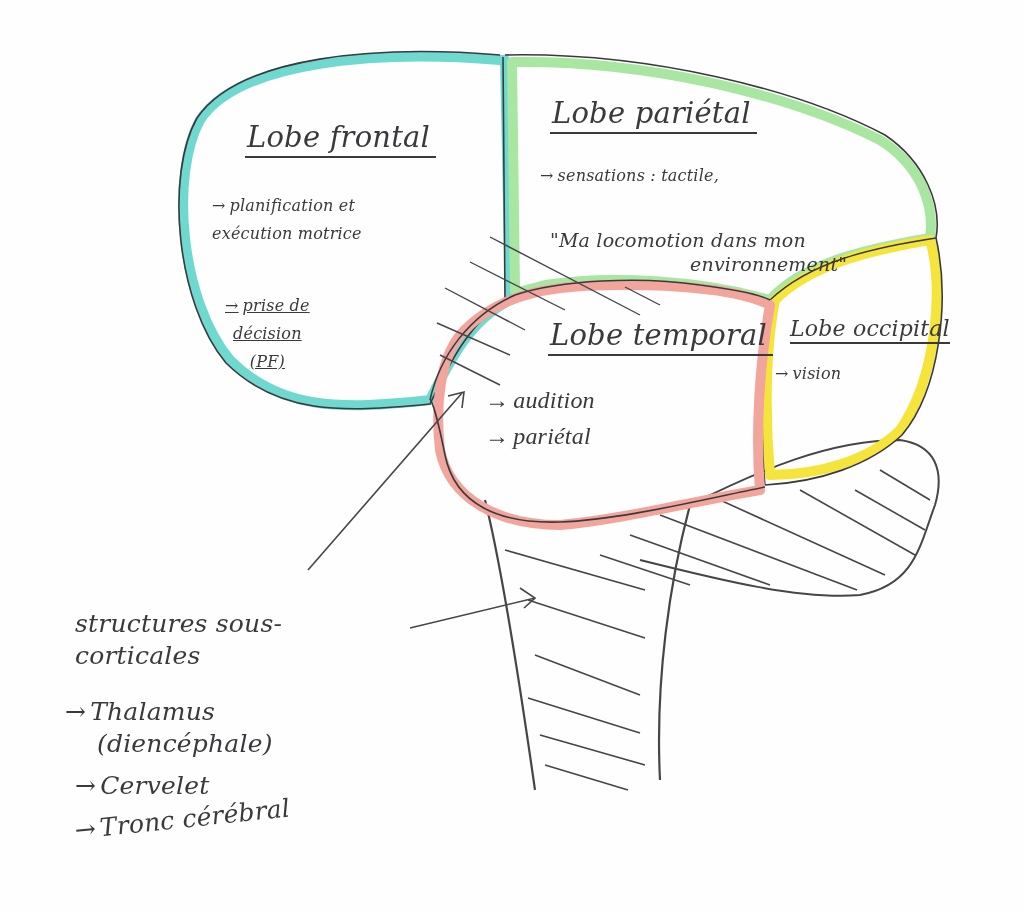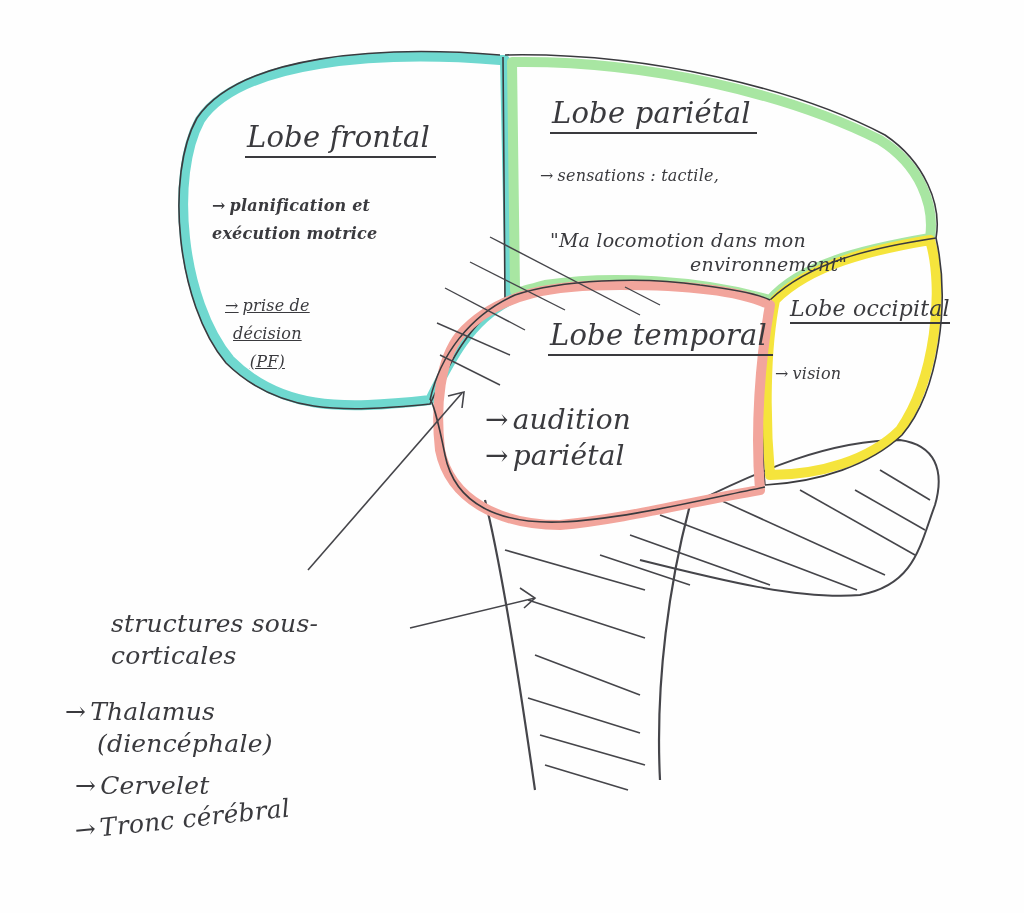--- a/index.html
+++ b/index.html
@@ -115,51 +115,51 @@
 
   <g stroke="#45454a" stroke-width="1.6" fill="none">
     <line x1="308" y1="570" x2="462" y2="393"></line>
     <path d="M 448 396 L 464 392 L 462 408"></path>
     <line x1="410" y1="628" x2="535" y2="598"></line>
     <path d="M 520 588 L 535 598 L 524 608"></path>
   </g>
 </svg>
 
 <div class="label title" style="left:245px; top:120px;">Lobe frontal</div>
-<div class="label item" style="left:212px; top:192px;font-weight:bold;">
+<div class="label item" style="left:212px; top:192px;">
   <span class="arrow">→</span><span>planification et</span><br>
   <span>exécution motrice</span>
 </div>
 <div class="label item" style="left:225px; top:292px; text-align:center;text-decoration:underline;">
   <span class="arrow">→</span><span>prise de</span><br>
   <span>décision</span><br>
   <span>(PF)</span>
 </div>
 
 <div class="label title" style="left:550px; top:96px;text-align:center;">Lobe pariétal</div>
 <div class="label item" style="left:540px; top:162px;">
   <span class="arrow">→</span><span>sensations : tactile,</span><br>
 </div>
 <div class="label item" style="left:550px; top:228px; font-size:19px; line-height:24px;">
   <span>"Ma locomotion dans mon</span><br>
   <span style="padding-left:140px;">environnement"</span>
 </div>
 
 <div class="label title" style="left:508px; top:318px;margin-left:40px;">Lobe temporal</div>
-<div class="label item" style="left:485px; top:402px; font-size:28px; line-height:36px;">
+<div class="label item" style="left:485px; top:382px; font-size:24px; line-height:36px;font-family:Liberation Serif, serif;">
   <span class="arrow">→</span><span>audition</span><br>
   <span class="arrow">→</span><span>pariétal</span>
 </div>
 
-<div class="label small-title" style="left:790px; top:296px;">Lobe occipital</div>
+<div class="label small-title" style="left:790px; top:316px;">Lobe occipital</div>
 <div class="label item" style="left:775px; top:360px;">
   <span class="arrow">→</span><span>vision</span>
 </div>
 
-<div class="label sub" style="left:75px; top:608px;margin-left:36px;">
+<div class="label sub" style="left:75px; top:608px;">
   <span>structures sous-</span><br>
   <span>corticales</span>
 </div>
 <div class="label sub" style="left:65px; top:696px;">
   <span class="arrow">→</span><span>Thalamus</span><br>
   <span style="padding-left:32px;text-align:right;">(diencéphale)</span>
 </div>
 <div class="label sub" style="left:75px; top:770px;text-align:right;">
   <span class="arrow">→</span><span>Cervelet</span>
 </div>

